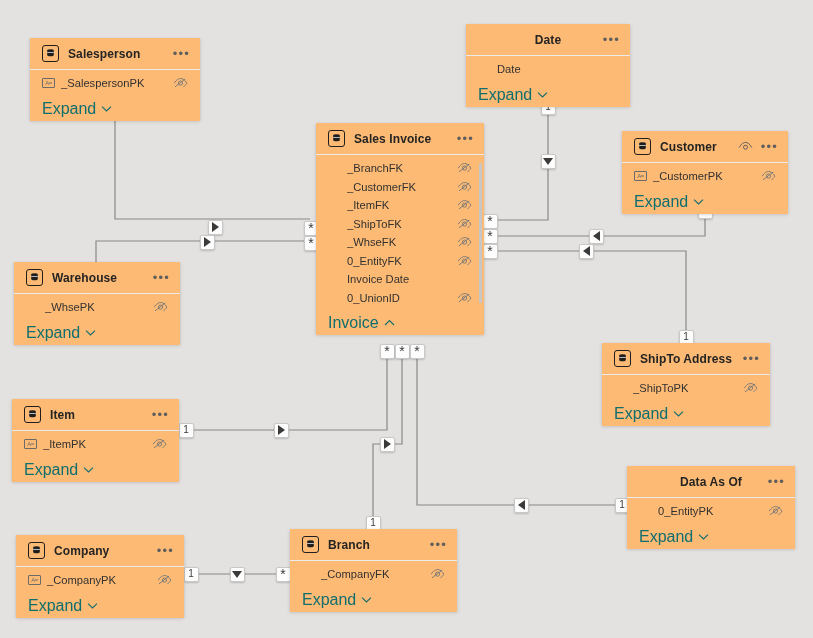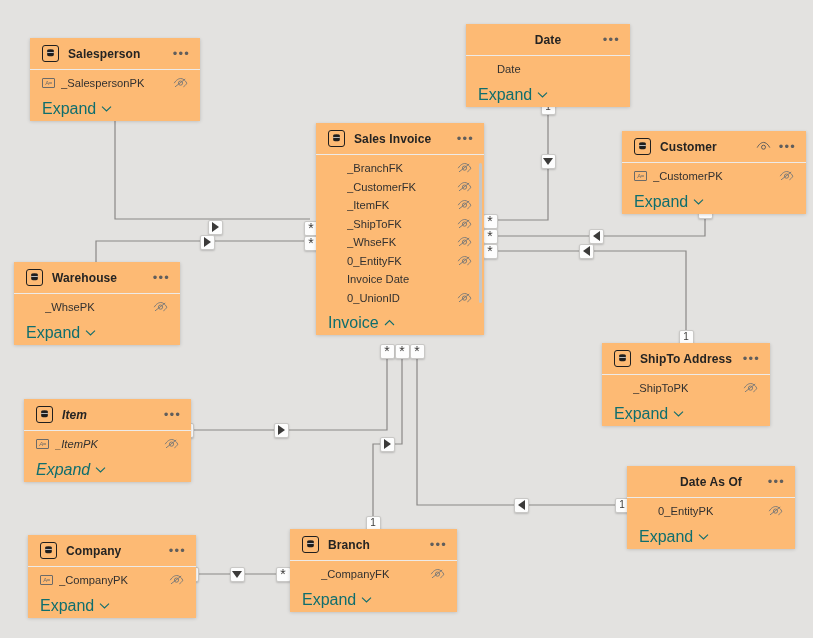--- a/index.html
+++ b/index.html
@@ -429,21 +429,21 @@
         <div class="tbl-foot noline">
           <span class="foot-label">Invoice</span>
           <span class="chev">
             <svg width="11" height="8" viewBox="0 0 11 8">
               <path d="M1 6 L5.5 1.6 L10 6" fill="none" stroke="#0f6e6e" stroke-width="1.1"></path>
             </svg>
           </span>
         </div>
         <div class="scrollbar" style="top: 40px; height: 140px;"></div>
       </div>
-      <div class="tbl" style="left: 622px; top: 131px; width: 184px;">
+      <div class="tbl" style="left: 622px; top: 131px; width: 166px;">
         <div class="tbl-header">
           <span class="tbl-icon">
             <svg width="9" height="9" viewBox="0 0 9 9">
               <ellipse cx="4.5" cy="1.6" rx="3.3" ry="1.25" fill="#201f1e"></ellipse>
               <rect x="1.2" y="1.6" width="6.6" height="4.2" fill="#201f1e"></rect>
               <ellipse cx="4.5" cy="6.0" rx="3.3" ry="1.25" fill="#201f1e"></ellipse>
               <rect x="1.2" y="3.3" width="6.6" height="0.7" fill="#ffffff"></rect>
             </svg>
           </span>
           <span class="tbl-title">Customer</span>
@@ -546,21 +546,21 @@
         </div>
         <div class="tbl-foot noline">
           <span class="foot-label">Expand</span>
           <span class="chev">
             <svg width="11" height="8" viewBox="0 0 11 8">
               <path d="M1 1.6 L5.5 6 L10 1.6" fill="none" stroke="#0f6e6e" stroke-width="1.1"></path>
             </svg>
           </span>
         </div>
       </div>
-      <div class="tbl" style="left: 24px; top: 399px; width: 167px; font-style: italic;">
+      <div class="tbl" style="left: 12px; top: 399px; width: 167px;">
         <div class="tbl-header">
           <span class="tbl-icon">
             <svg width="9" height="9" viewBox="0 0 9 9">
               <ellipse cx="4.5" cy="1.6" rx="3.3" ry="1.25" fill="#201f1e"></ellipse>
               <rect x="1.2" y="1.6" width="6.6" height="4.2" fill="#201f1e"></rect>
               <ellipse cx="4.5" cy="6.0" rx="3.3" ry="1.25" fill="#201f1e"></ellipse>
               <rect x="1.2" y="3.3" width="6.6" height="0.7" fill="#ffffff"></rect>
             </svg>
           </span>
           <span class="tbl-title">Item</span>
@@ -585,21 +585,21 @@
           <span class="foot-label">Expand</span>
           <span class="chev">
             <svg width="11" height="8" viewBox="0 0 11 8">
               <path d="M1 1.6 L5.5 6 L10 1.6" fill="none" stroke="#0f6e6e" stroke-width="1.1"></path>
             </svg>
           </span>
         </div>
       </div>
       <div class="tbl" style="left: 627px; top: 466px; width: 168px;">
         <div class="tbl-header centered">
-          <span class="tbl-title">Date As Of</span>
+          <span class="tbl-title">Data As Of</span>
           <span class="dots">•••</span>
         </div>
         <div class="fields">
           <div class="field">
             <span class="f-icon blank"></span>
             <span class="f-name">0_EntityPK</span>
             <span class="f-spacer"></span>
             <span class="eye">
               <svg width="15" height="12" viewBox="0 0 15 12">
                 <path d="M1.2 6.2 C3.4 2.6 6 1.5 7.7 1.5 C10 1.5 12.3 3.2 13.8 6.2 C12.8 8 11.6 9.1 10.4 9.8" fill="none" stroke="#7a7977" stroke-width="0.95"></path>
@@ -611,21 +611,21 @@
         </div>
         <div class="tbl-foot noline">
           <span class="foot-label">Expand</span>
           <span class="chev">
             <svg width="11" height="8" viewBox="0 0 11 8">
               <path d="M1 1.6 L5.5 6 L10 1.6" fill="none" stroke="#0f6e6e" stroke-width="1.1"></path>
             </svg>
           </span>
         </div>
       </div>
-      <div class="tbl" style="left: 28px; top: 535px; width: 168px;">
+      <div class="tbl" style="left: 16px; top: 535px; width: 168px;">
         <div class="tbl-header">
           <span class="tbl-icon">
             <svg width="9" height="9" viewBox="0 0 9 9">
               <ellipse cx="4.5" cy="1.6" rx="3.3" ry="1.25" fill="#201f1e"></ellipse>
               <rect x="1.2" y="1.6" width="6.6" height="4.2" fill="#201f1e"></rect>
               <ellipse cx="4.5" cy="6.0" rx="3.3" ry="1.25" fill="#201f1e"></ellipse>
               <rect x="1.2" y="3.3" width="6.6" height="0.7" fill="#ffffff"></rect>
             </svg>
           </span>
           <span class="tbl-title">Company</span>

